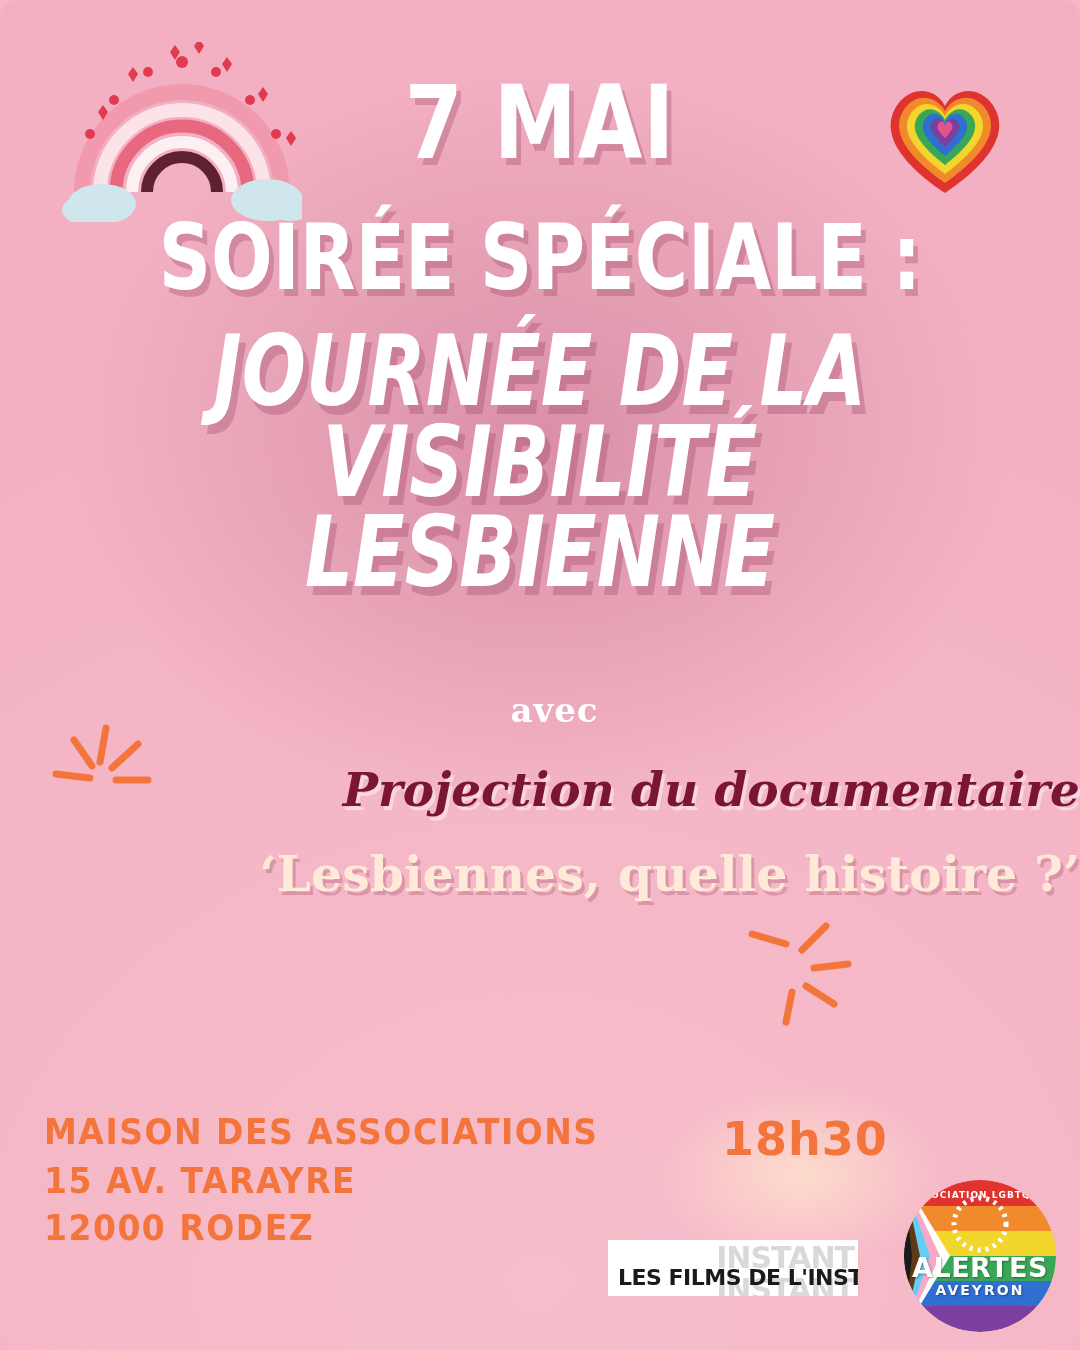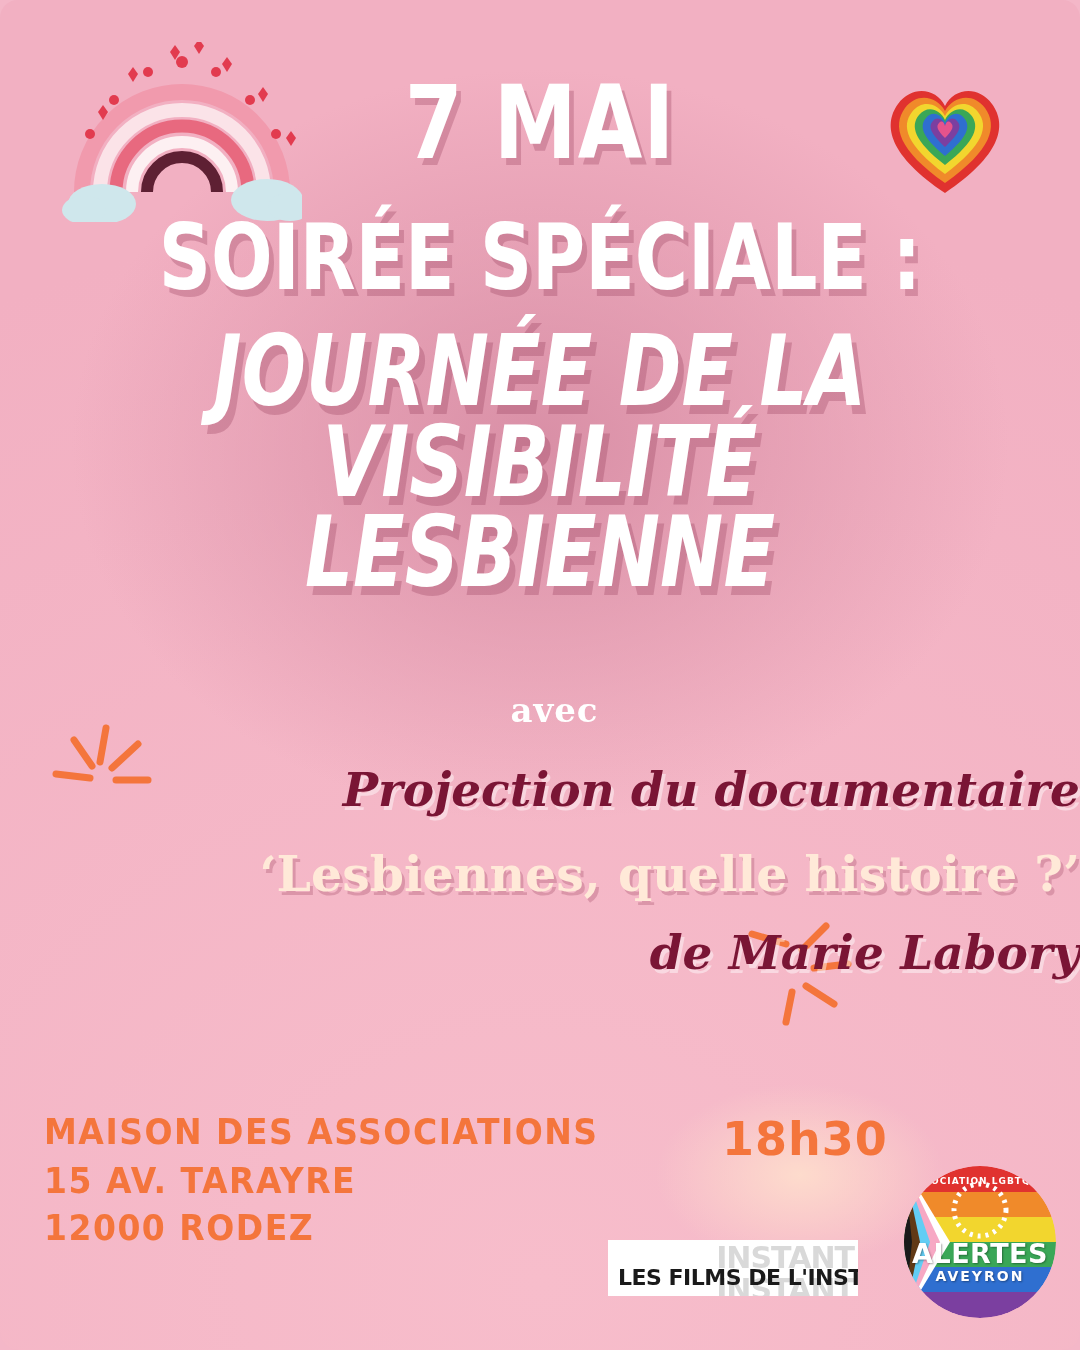--- a/index.html
+++ b/index.html
@@ -201,21 +201,21 @@
     font-size: 22px;
     color: #1a1a1a;
     letter-spacing: -0.5px;
     white-space: nowrap;
   }
   .logo-films .main b { font-weight: 900; }
 
   .logo-alertes {
     position: absolute;
     right: 24px;
-    bottom: 32px;
+    bottom: 18px;
     width: 152px;
     height: 152px;
     border-radius: 50%;
     overflow: hidden;
     text-decoration: underline;
   }
   .logo-alertes .txt {
     position: absolute;
     left: 0; right: 0;
     top: 72px;
@@ -326,21 +326,20 @@
       <line x1="96" y1="6" x2="72" y2="30"></line>
       <line x1="118" y1="44" x2="84" y2="48"></line>
       <line x1="104" y1="84" x2="76" y2="66"></line>
       <line x1="56" y1="102" x2="62" y2="72"></line>
     </g>
   </svg>
 
   <div class="doc-block">
     <div class="doc-line-1">Projection du documentaire</div>
     <div class="doc-line-2">‘Lesbiennes, quelle histoire ?’</div>
-    <div class="doc-line-3">de Marie Labory</div>
   </div>
 
   <div class="venue">
     <div>MAISON DES ASSOCIATIONS</div>
     <div>15 AV. TARAYRE</div>
     <div>12000 RODEZ</div>
   </div>
 
   <div class="time-halo"></div>
   <div class="time">18h30</div>

